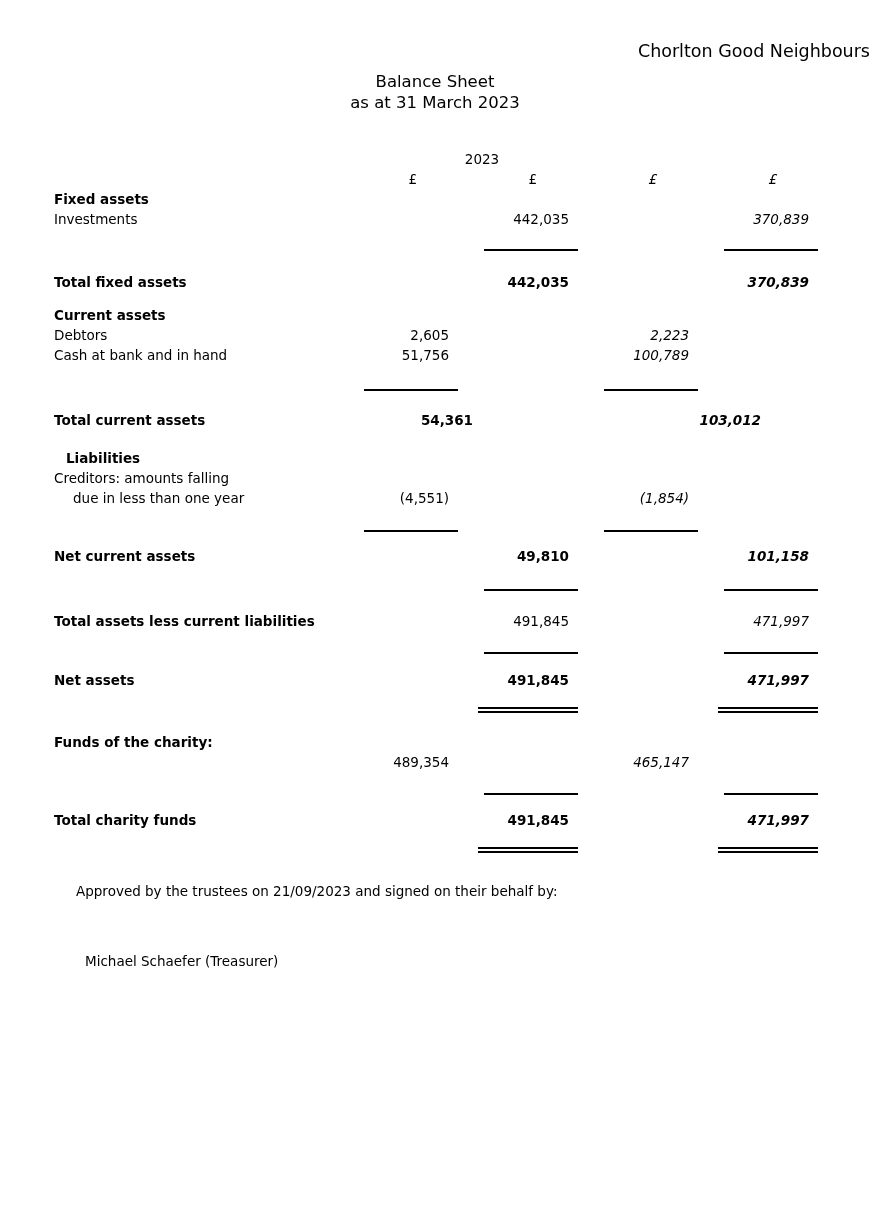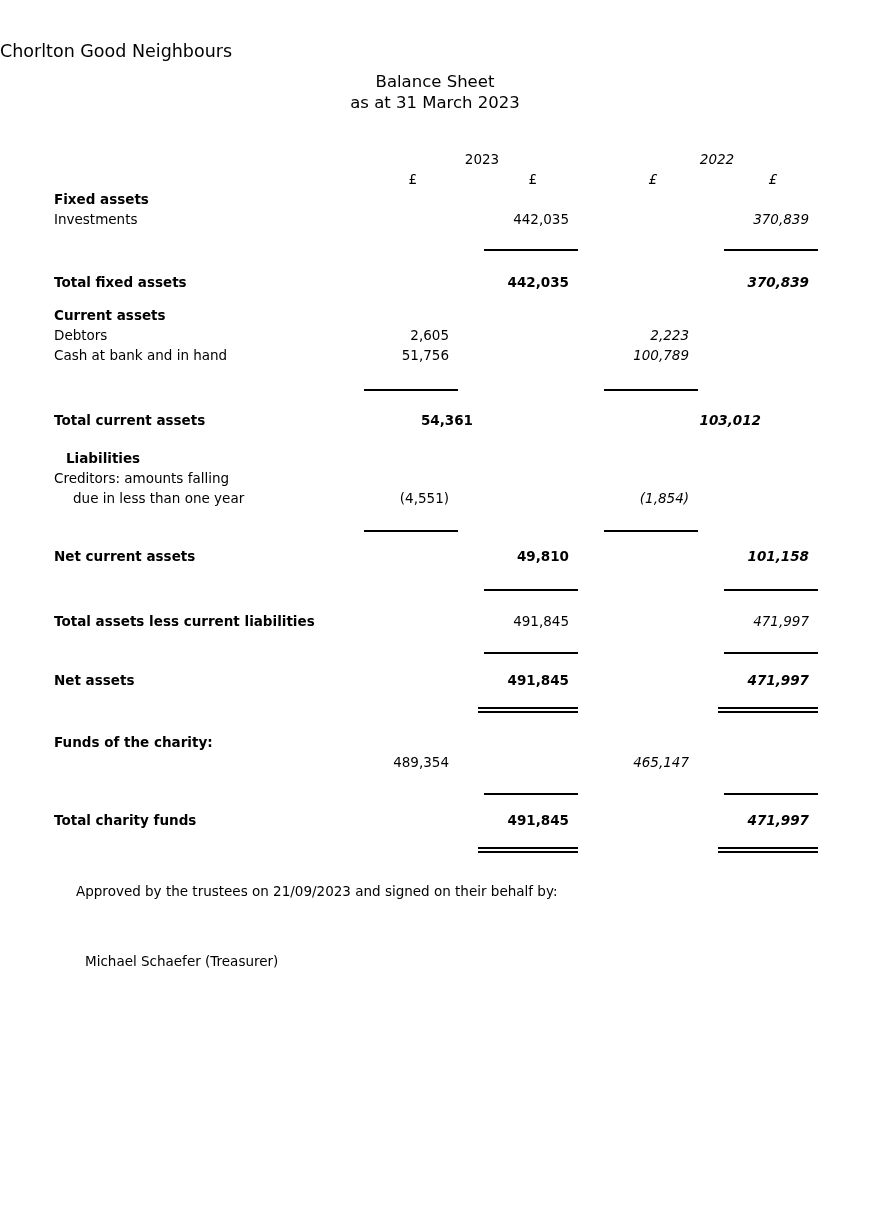--- a/index.html
+++ b/index.html
@@ -10,21 +10,21 @@
     color: #000000;
     font-family: "DejaVu Sans", "Liberation Sans", sans-serif;
     font-size: 13.5px;
     overflow: hidden;
   }
   .page { width: 870px; height: 1230px; position: relative; }
 
   
   .org-name {
     margin-top: 40px;
-    text-align: left;
+    text-align: right;
     font-size: 17.5px;
     line-height: 22px;
   }
   .doc-title {
     margin-top: 9px;
     text-align: center;
     font-size: 16.5px;
     line-height: 21px;
   }
   .doc-subtitle {
@@ -85,21 +85,20 @@
 
   <div class="org-name">Chorlton Good Neighbours</div>
   <div class="doc-title">Balance Sheet</div>
   <div class="doc-subtitle">as at 31 March 2023</div>
 
   <div class="sheet">
 
     <div class="row mt36">
       <div class="cell label"></div>
       <div class="cell year-ab">2023</div>
-      <div class="cell year-cd">2022</div>
     </div>
 
     <div class="row">
       <div class="cell label"></div>
       <div class="cell num pound">£</div>
       <div class="cell num pound">£</div>
       <div class="cell num pound it">£</div>
       <div class="cell num pound it">£</div>
     </div>
 

